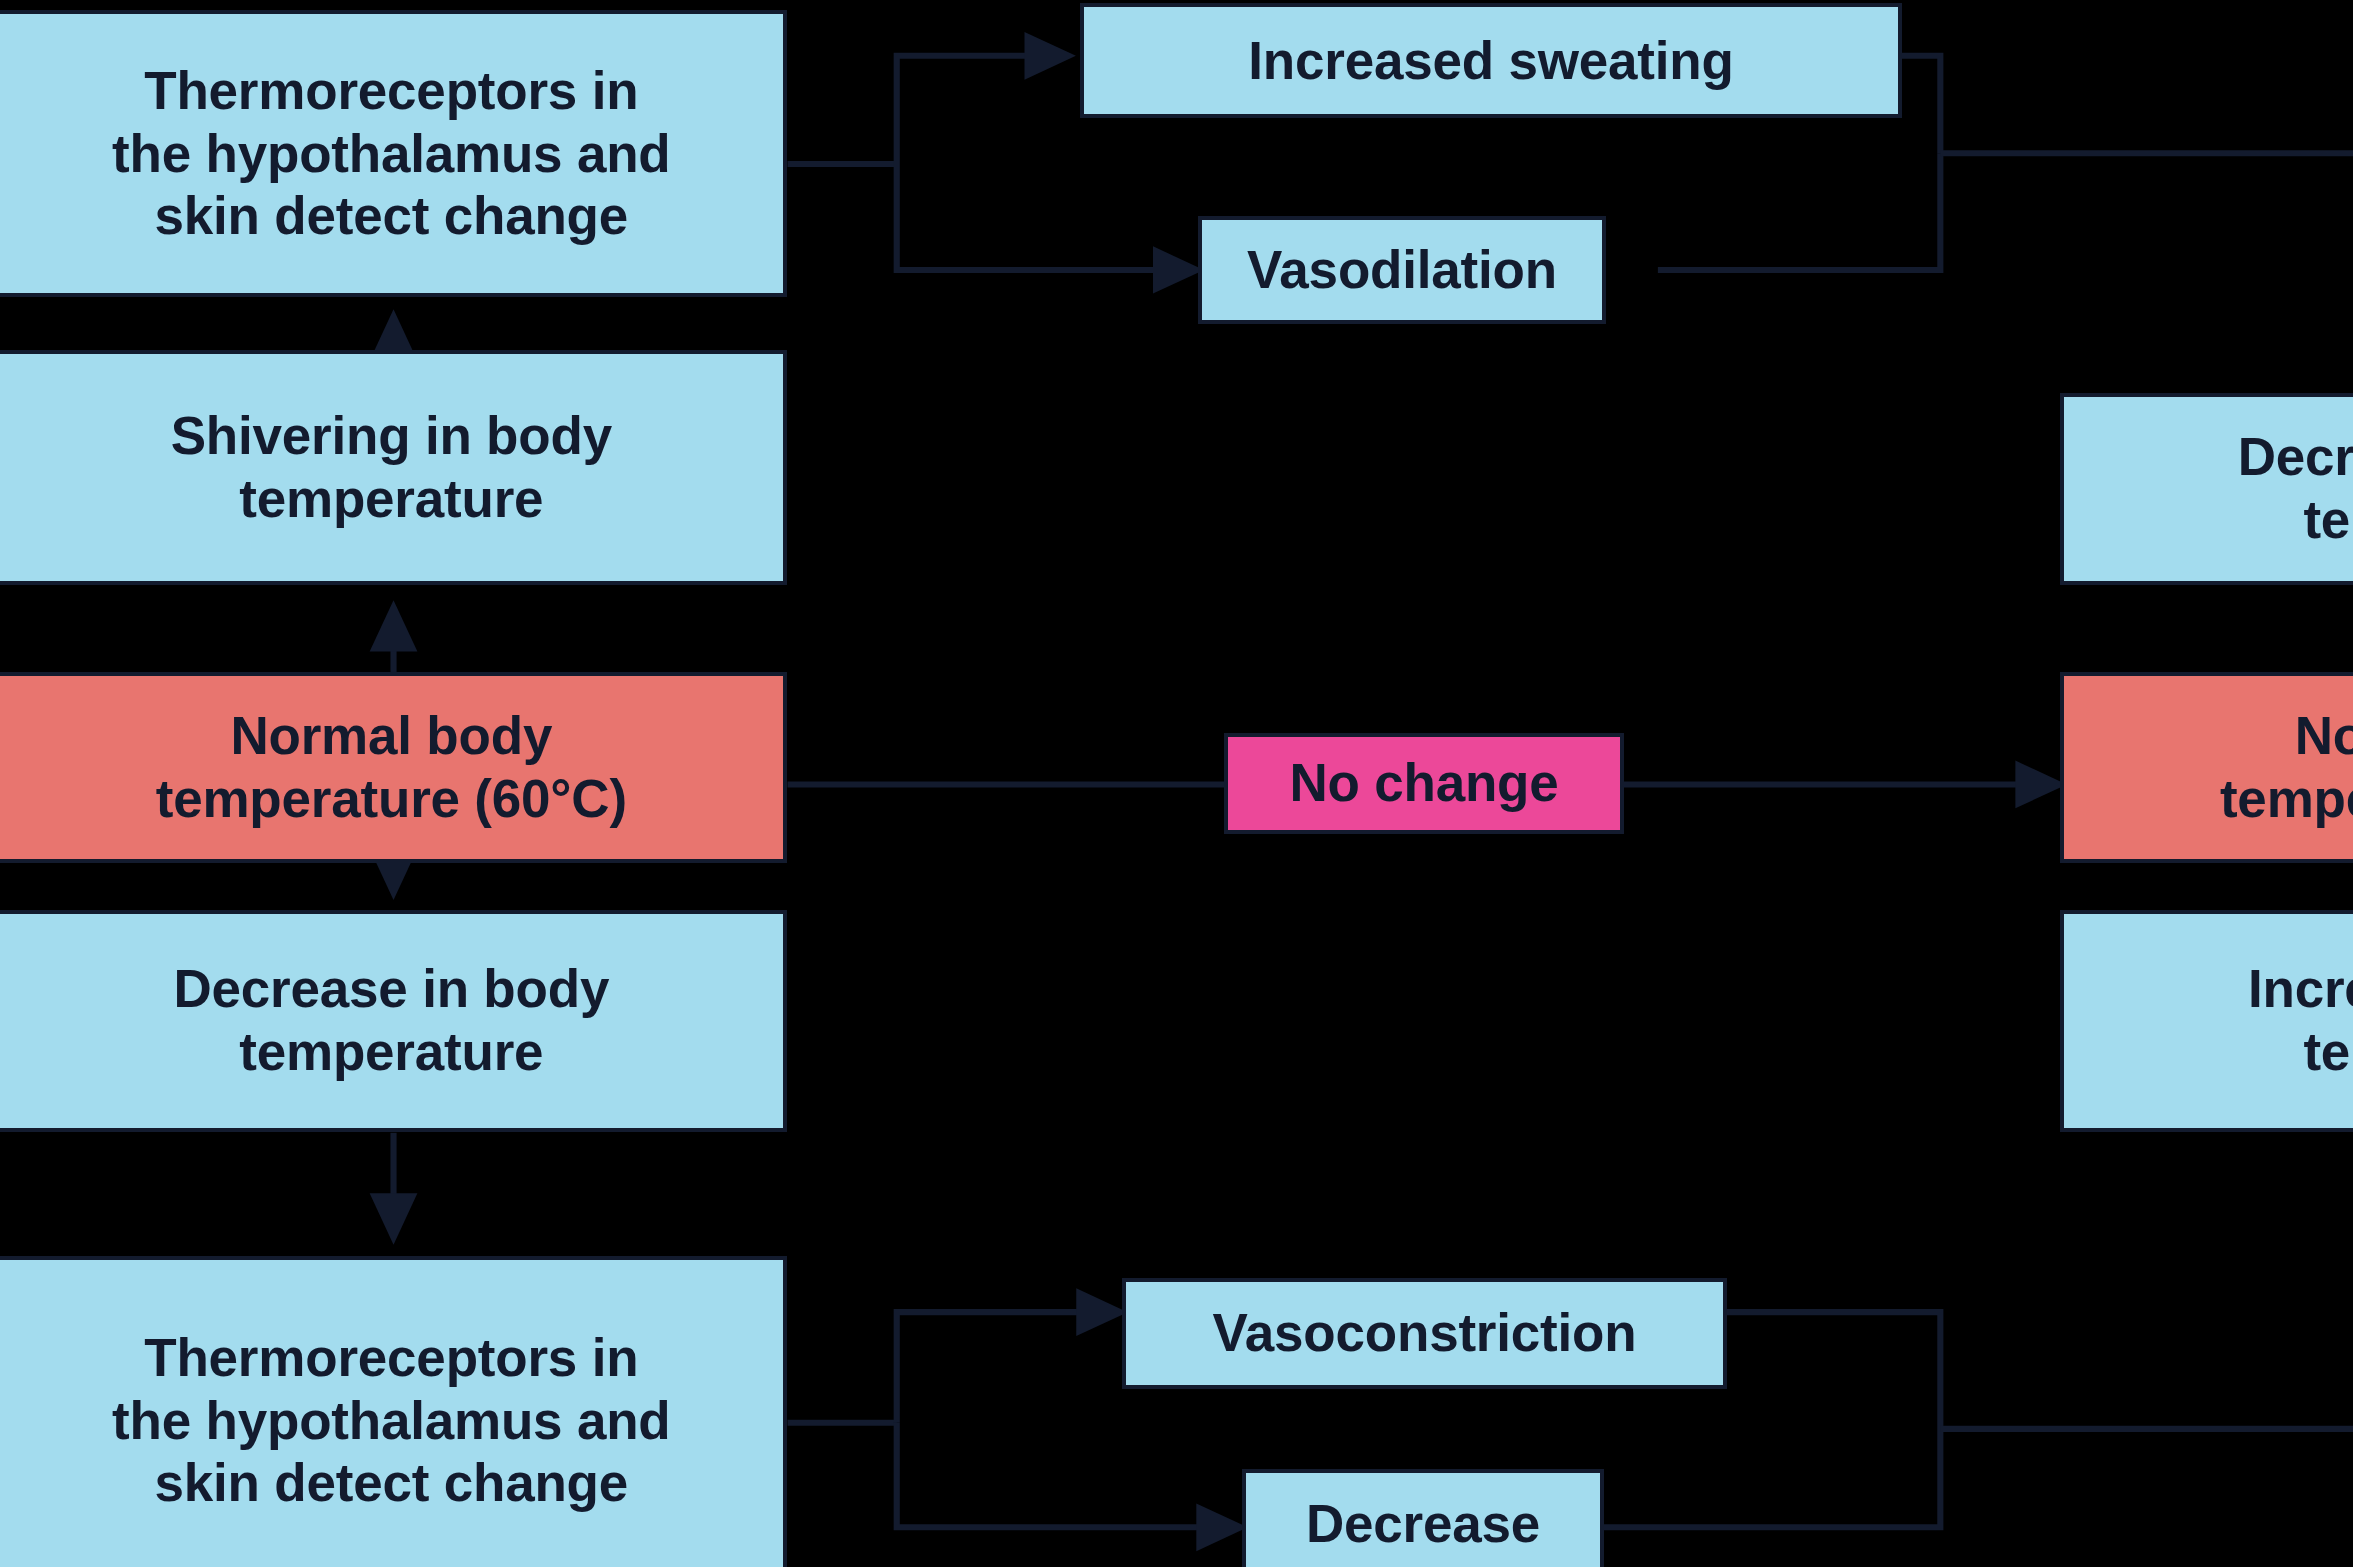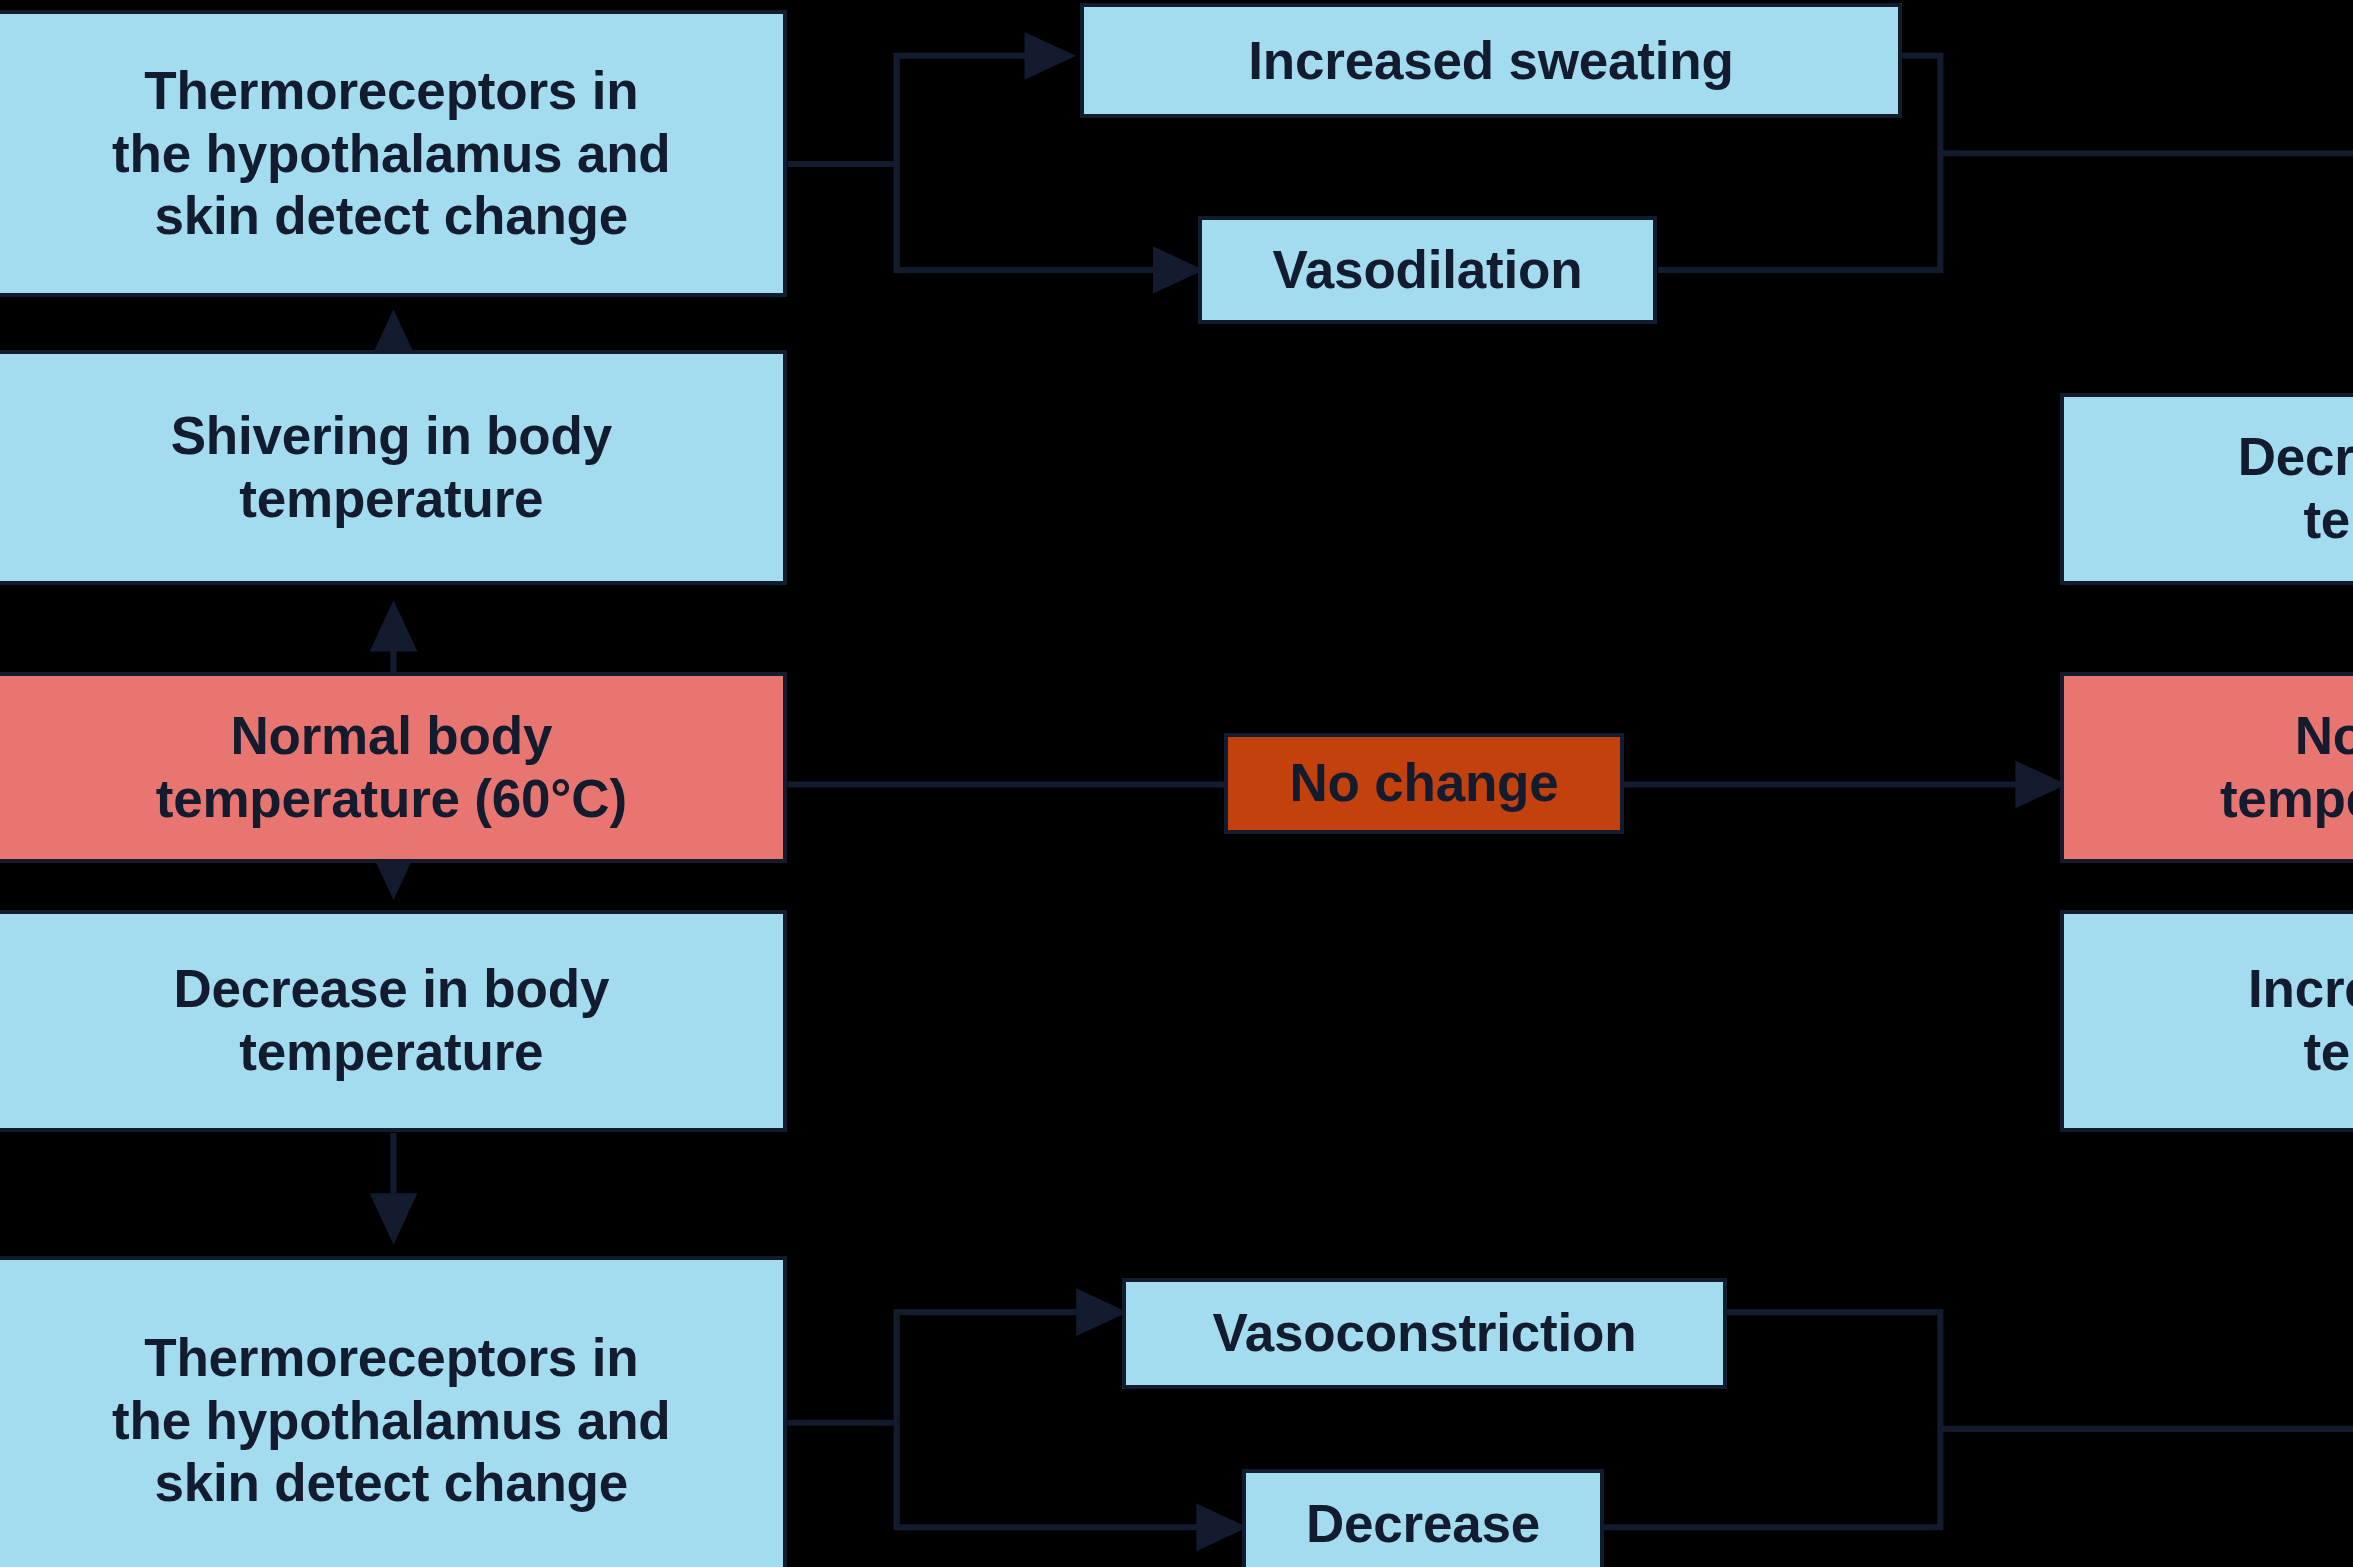--- a/index.html
+++ b/index.html
@@ -25,21 +25,21 @@
     text-align: center;
     color: #131b2e;
     font-weight: bold;
     line-height: 1.18;
     letter-spacing: -0.2px;
     z-index: 3;
     white-space: pre-line;
   }
   .node.blue  { background: #a3dcee; }
   .node.red   { background: #e8756f; }
-  .node.pink  { background: #c2410c; }
+  .node.pink  { background: #ec4899; }
 
   .node .label { padding: 0 8.5px; }
 
   
   svg.wires {
     position: absolute;
     left: 0; top: 0;
     width: 2846px;
     height: 1568px;
     z-index: 1;
@@ -112,21 +112,21 @@
   <div class="node blue" style="left:-4.7px; top:1256px; width:792px; height:330px; font-size:53px;">
     <span class="label">Thermoreceptors in
 the hypothalamus and
 skin detect change</span>
   </div>
 
   <div class="node blue" style="left:1080px; top:3.3px; width:822px; height:115px; font-size:53px;">
     <span class="label">Increased sweating</span>
   </div>
 
-  <div class="node blue" style="left:1198px; top:216px; width:459px; height:108px; font-size:53px;">
+  <div class="node blue" style="left:1198px; top:216px; width:408px; height:108px; font-size:53px;">
     <span class="label">Vasodilation</span>
   </div>
 
   <div class="node pink" style="left:1224px; top:733px; width:400px; height:101px; font-size:53px;">
     <span class="label">No change</span>
   </div>
 
   <div class="node blue" style="left:1122px; top:1257px; width:605px; height:111px; font-size:53px;margin-top:21px;">
     <span class="label">Vasoconstriction</span>
   </div>

